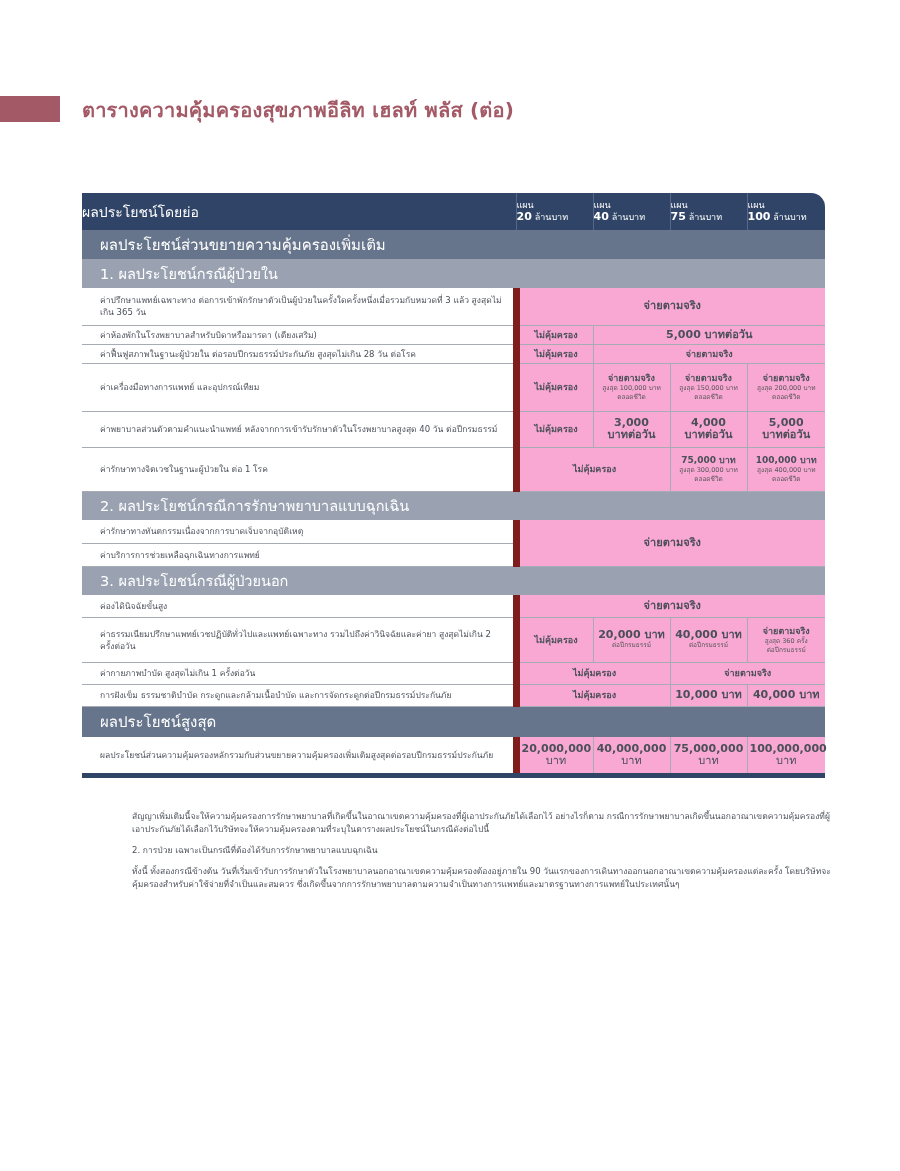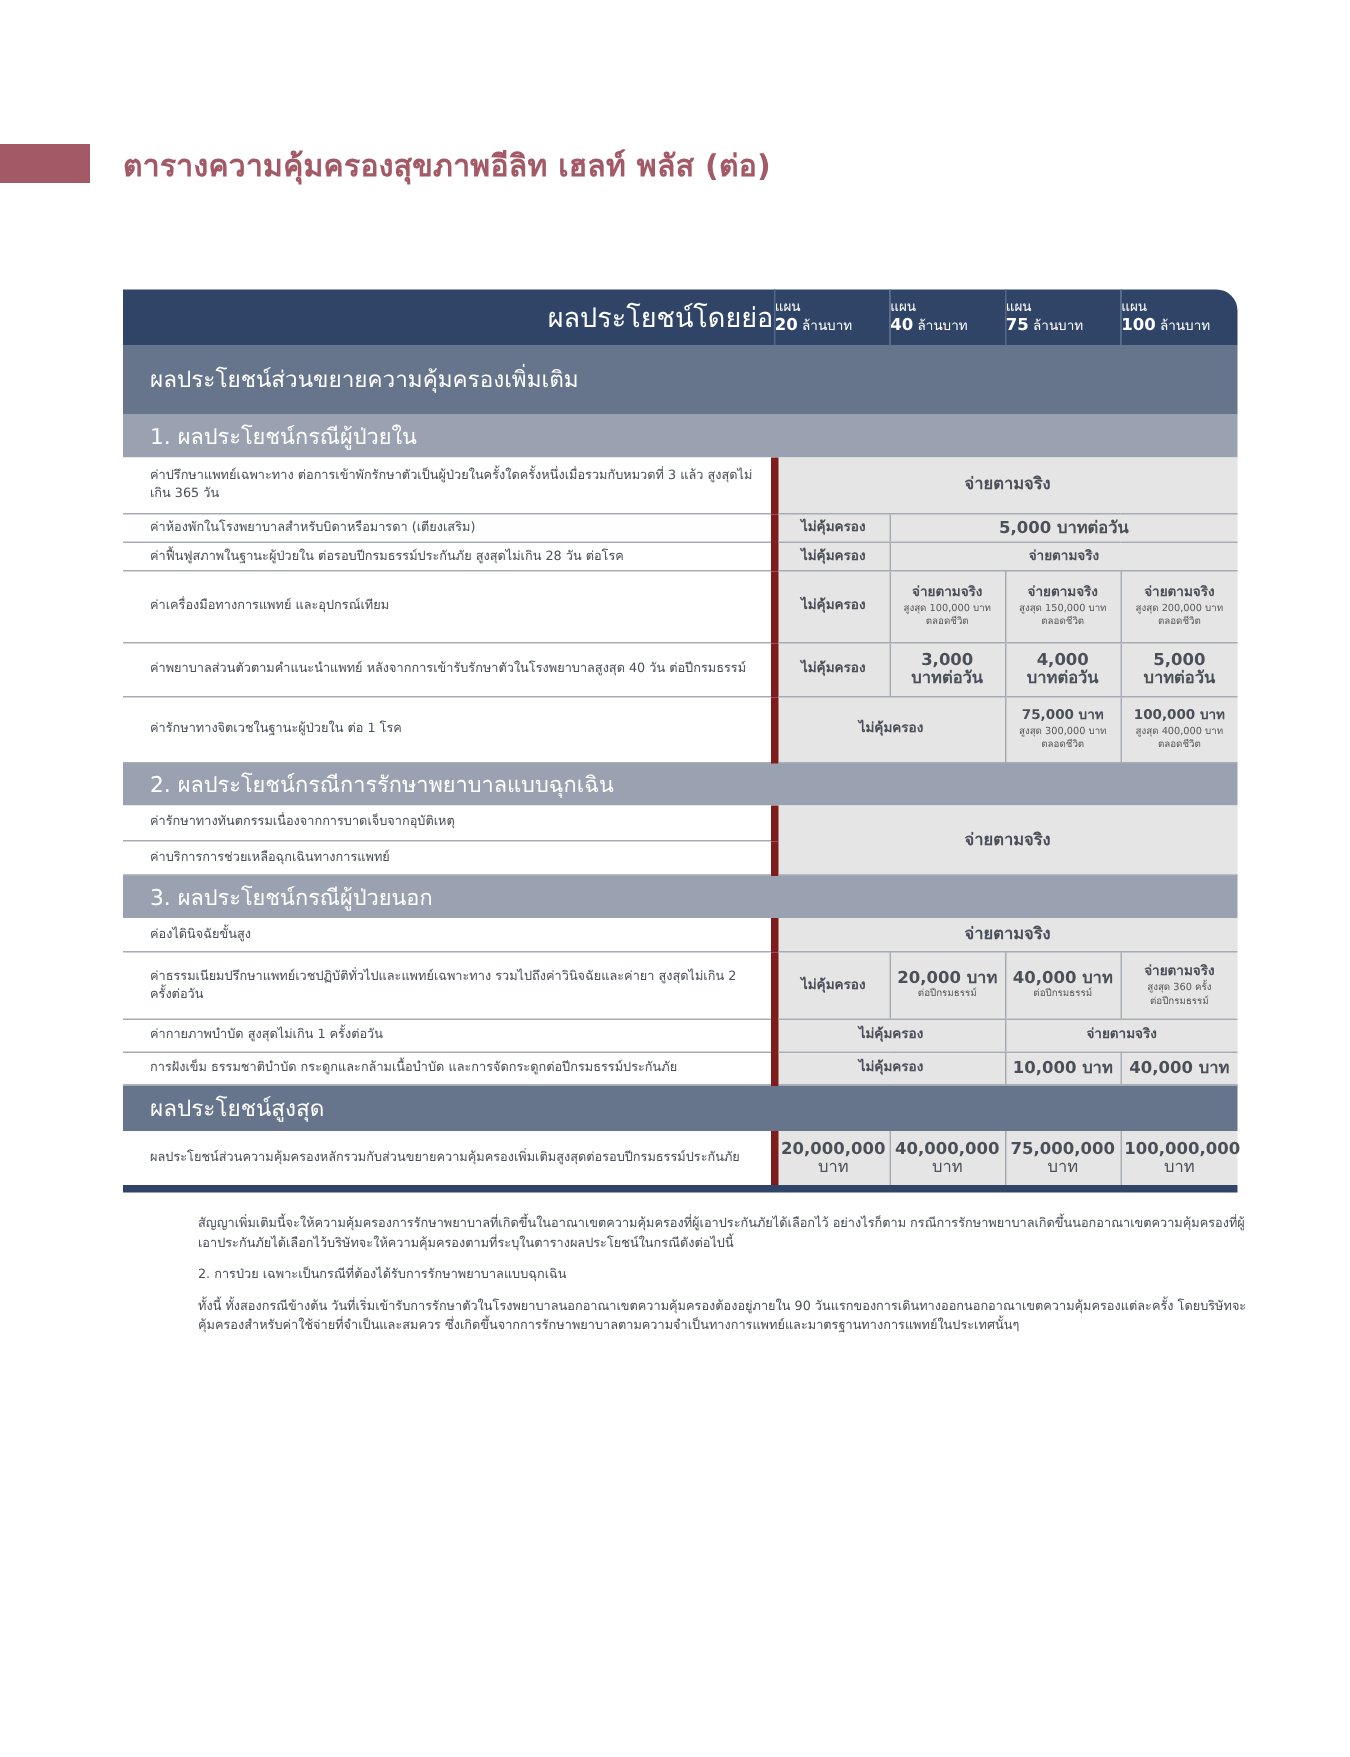--- a/index.html
+++ b/index.html
@@ -9,30 +9,30 @@
   .title-bar { position: absolute; left: 0; top: 96px; width: 60px; height: 26px; background: #a35a66; }
   .page-title { position: absolute; left: 82px; top: 94px; font-size: 20px; color: #a35a66; white-space: nowrap; letter-spacing: 0.2px; }
 
   .table-wrap { position: absolute; left: 82px; top: 193px; width: 743px; }
   table { width: 743px; border-collapse: collapse; table-layout: fixed; }
   col.c-label { width: 434px; }
   col.c-plan { width: 77px; }
   col.c-plan-last { width: 78px; }
 
   thead th { background: #2f4466; color: #ffffff; font-weight: normal; height: 37px; }
-  thead th.h-main { font-size: 18px; text-align: right; }
+  thead th.h-main { font-size: 14px; text-align: left; }
   thead th.h-plan { font-size: 9px; line-height: 11px; text-align: left; border-left: 1px solid #55688a; }
   thead th.h-plan .big { font-size: 11px; font-weight: bold; }
   .round-tr { border-top-right-radius: 14px; }
 
-  .sec-main td { background: #67758c; color: #ffffff; font-size: 15px; height: 46px; padding-left: 18px; }
+  .sec-main td { background: #67758c; color: #ffffff; font-size: 15px; height: 29px; padding-left: 18px; }
   .sec-sub td { background: #9aa2b2; color: #ffffff; font-size: 14.5px; height: 29px; padding-left: 18px; }
 
-  td.lbl { font-size: 8.5px; color: #4a4f58; padding: 3px 6px 3px 18px; border-bottom: 1px solid #a7abb3; line-height: 12px; background: #ffffff; border-right: 5px solid #7f1d1d; }
-  td.v { font-size: 9px; font-weight: bold; color: #4a4f58; text-align: center; background: #e5e5e5; border-bottom: 1px solid #a7abb3; border-left: 1px solid #a7abb3; line-height: 12px; padding: 3px 2px; }
+  td.lbl { font-size: 8.5px; color: #4a4f58; padding: 3px 6px 3px 18px; border-bottom: 1px solid #a7abb3; line-height: 12px; background: #ffffff; border-right: 7px solid #7f1d1d; }
+  td.v { font-size: 9px; font-weight: bold; color: #4a4f58; text-align: center; background: #f9a8d4; border-bottom: 1px solid #a7abb3; border-left: 1px solid #a7abb3; line-height: 12px; padding: 3px 2px; }
   td.v .sm { display: block; font-size: 6.5px; font-weight: normal; line-height: 9px; color: #555; }
   td.v.big { font-size: 11px; }
 
   .bottom-bar { height: 5px; background: #2f4466; width: 743px; }
 
   .notes { position: absolute; left: 82px; top: 810px; width: 760px; font-size: 8.5px; color: #4a4f58; line-height: 13px; }
   .notes .head-label { font-weight: bold; }
   .notes p { margin-bottom: 8px; }
   .notes .indent { padding-left: 50px; }
 </style>

